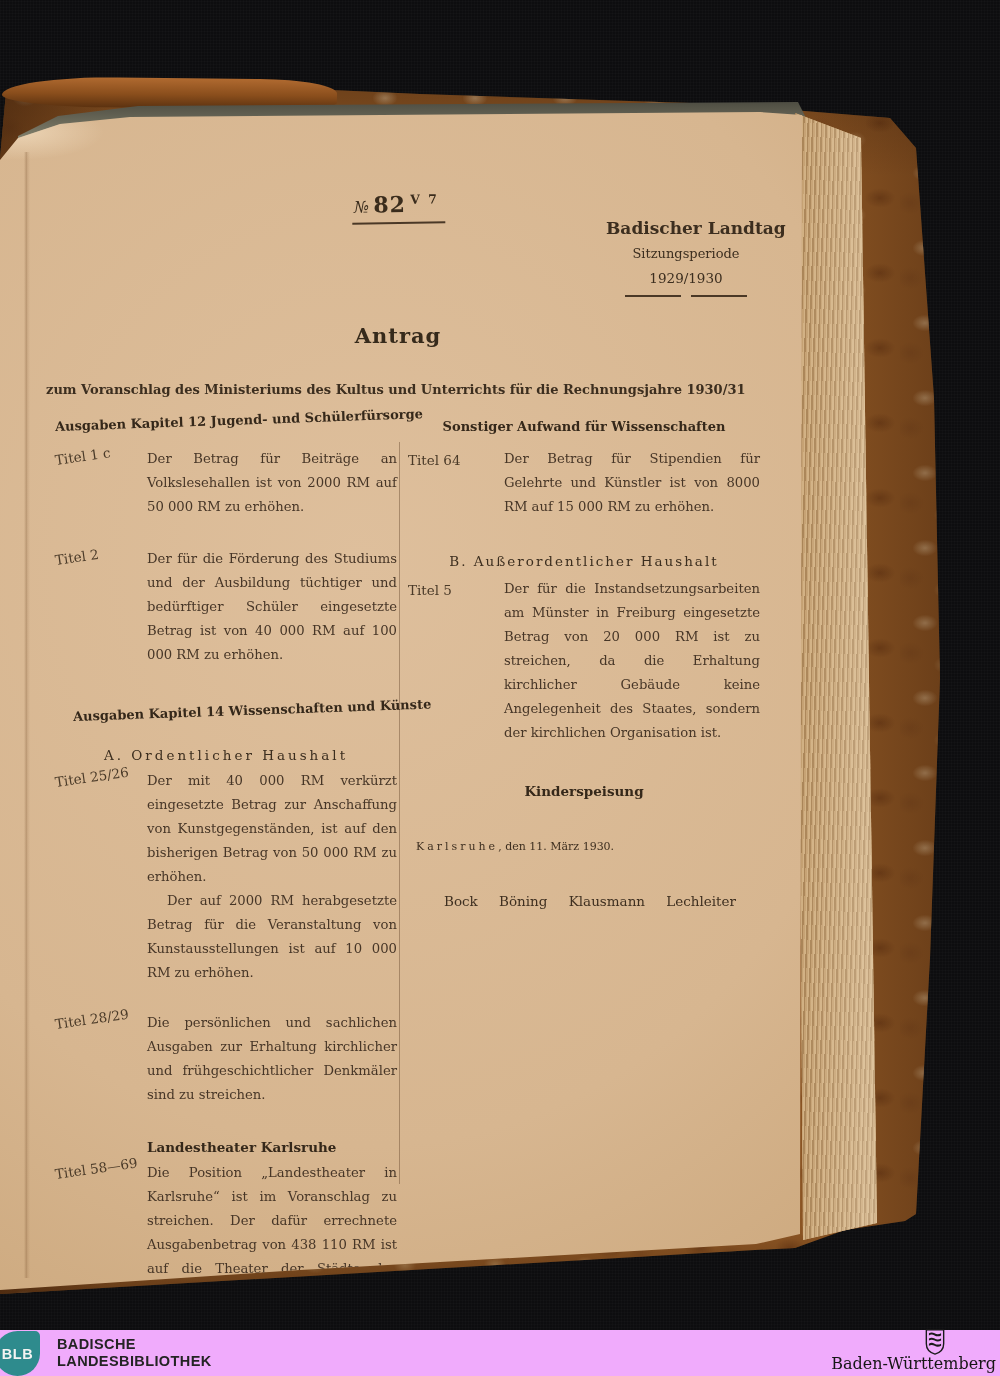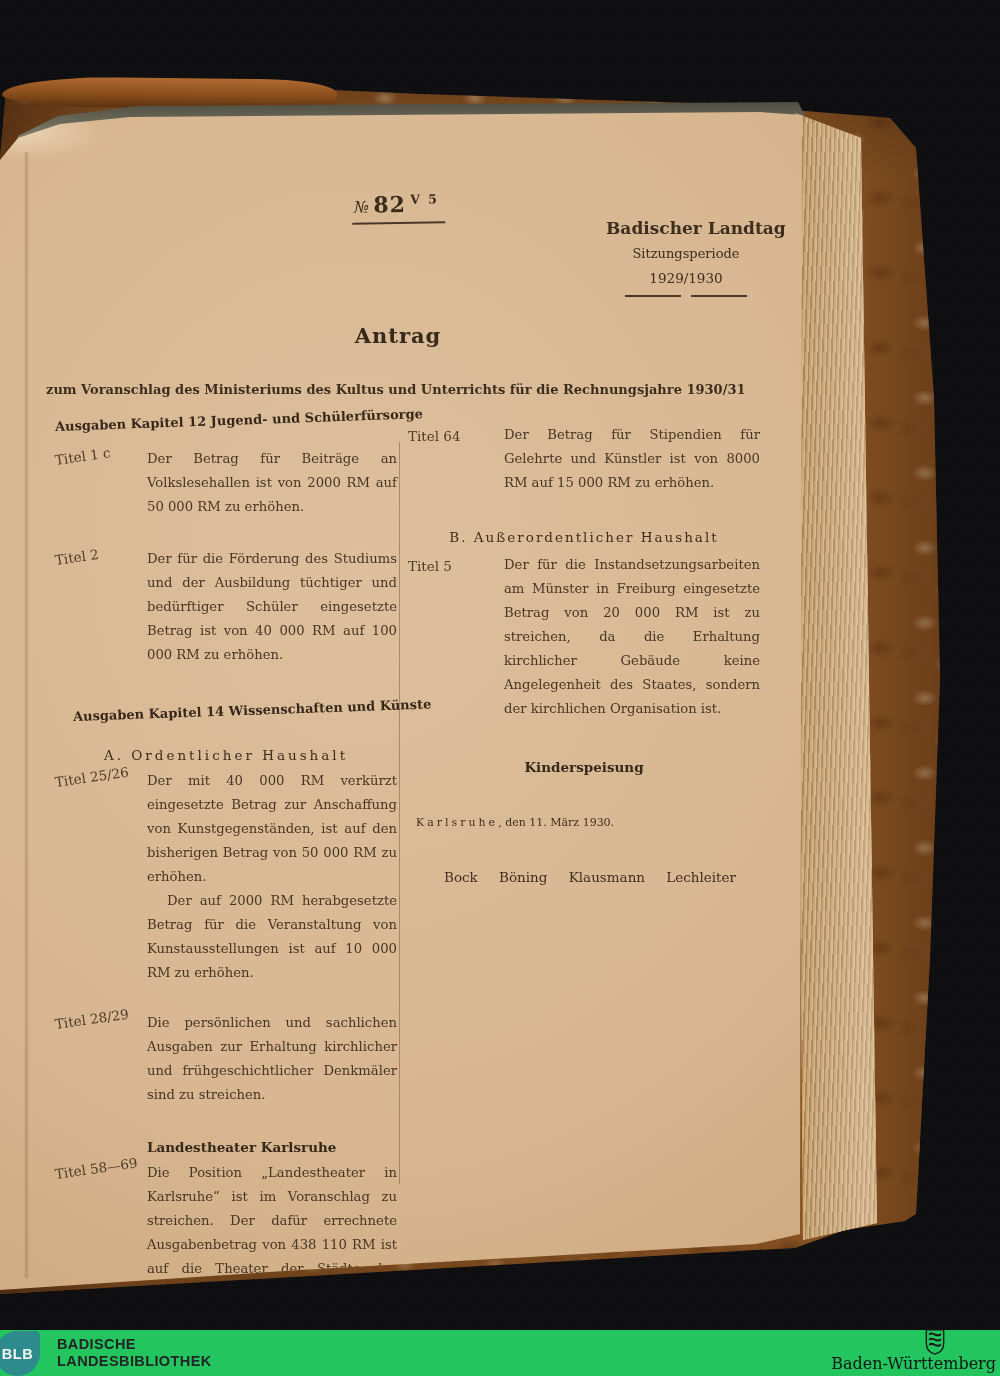--- a/index.html
+++ b/index.html
@@ -109,21 +109,21 @@
   .sp-subA{margin-top:14px;}
   .sp-2526{margin-top:2px;}
   .sp-2829{margin-top:26px;}
   .sp-theater{margin-top:28px;margin-left:92px;}
   .sp-5869{margin-top:2px;}
   .sp-subB{margin-top:30px;}
   .sp-t5{margin-top:4px;}
   .sp-kinder{margin-top:34px;}
 
   
-  .viewer-bar{position:absolute;left:0;bottom:0;width:1000px;height:46px;background:#22c55e;z-index:10;}
+  .viewer-bar{position:absolute;left:0;bottom:0;width:1000px;height:46px;background:#f0abfc;z-index:10;}
   .blb-logo{position:absolute;left:-5px;top:1px;width:45px;height:45px;background:#2e8b8d;
     border-radius:50%;border-top-right-radius:5px;display:flex;align-items:center;justify-content:center;}
   .blb-logo span{color:#f4f4f2;font-family:"Liberation Sans",sans-serif;font-weight:bold;font-size:14.5px;letter-spacing:.5px;}
   .lib-name{position:absolute;left:57px;top:6px;font-family:"Liberation Sans",sans-serif;font-weight:bold;
     font-size:14.5px;line-height:17px;color:#242424;letter-spacing:.4px;}
   .region{position:absolute;right:4px;bottom:3px;display:flex;flex-direction:column;align-items:flex-end;}
   .crest{margin-right:50px;margin-bottom:0;}
   .region-name{font-family:"DejaVu Serif",serif;font-size:16px;color:#161616;line-height:18px;}
 </style>
 </head>
@@ -137,21 +137,21 @@
 
   <div class="page">
     <div class="curl-light"></div>
     <div class="gutter-line"></div>
 
     <div class="content">
 
       <div class="docnum">
         <span class="no">№</span>
         <span class="big">82</span>
-        <span class="sup">V 5</span>
+        <span class="sup">V 7</span>
       </div>
 
       <div class="issuer">
         <div class="l1">Badischer Landtag</div>
         <div class="l2">Sitzungsperiode</div>
         <div class="l3">1929/1930</div>
         <div class="issuer-rule">
             <span></span>
             <span></span>
           </div>
@@ -193,20 +193,21 @@
 
         <div class="mini-heading sp-theater">Landestheater Karlsruhe</div>
 
         <div class="item sp-5869">
           <span class="titel-label">Titel 58—69</span>
           <p class="para">Die Position „Landestheater in Karlsruhe“ ist im Voranschlag zu streichen. Der dafür errechnete Ausgabenbetrag von 438 110 RM ist auf die Theater der Städte des Landes im Verhältnis zur Einwohnerzahl aufzuteilen und für die Veranstaltung verbilligter Volksvorstellungen einzustellen.</p>
         </div>
       </div>
 
       <div class="col col-right">
+        <div class="sec-heading center">Sonstiger Aufwand für Wissenschaften</div>
 
         <div class="item sp-i1">
           <span class="titel-label">Titel 64</span>
           <p class="para">Der Betrag für Stipendien für Gelehrte und Künstler ist von 8000 RM auf 15 000 RM zu erhöhen.</p>
         </div>
 
         <div class="subheading ls2 sp-subB">B. Außerordentlicher Haushalt</div>
 
         <div class="item sp-t5">
           <span class="titel-label">Titel 5</span>

